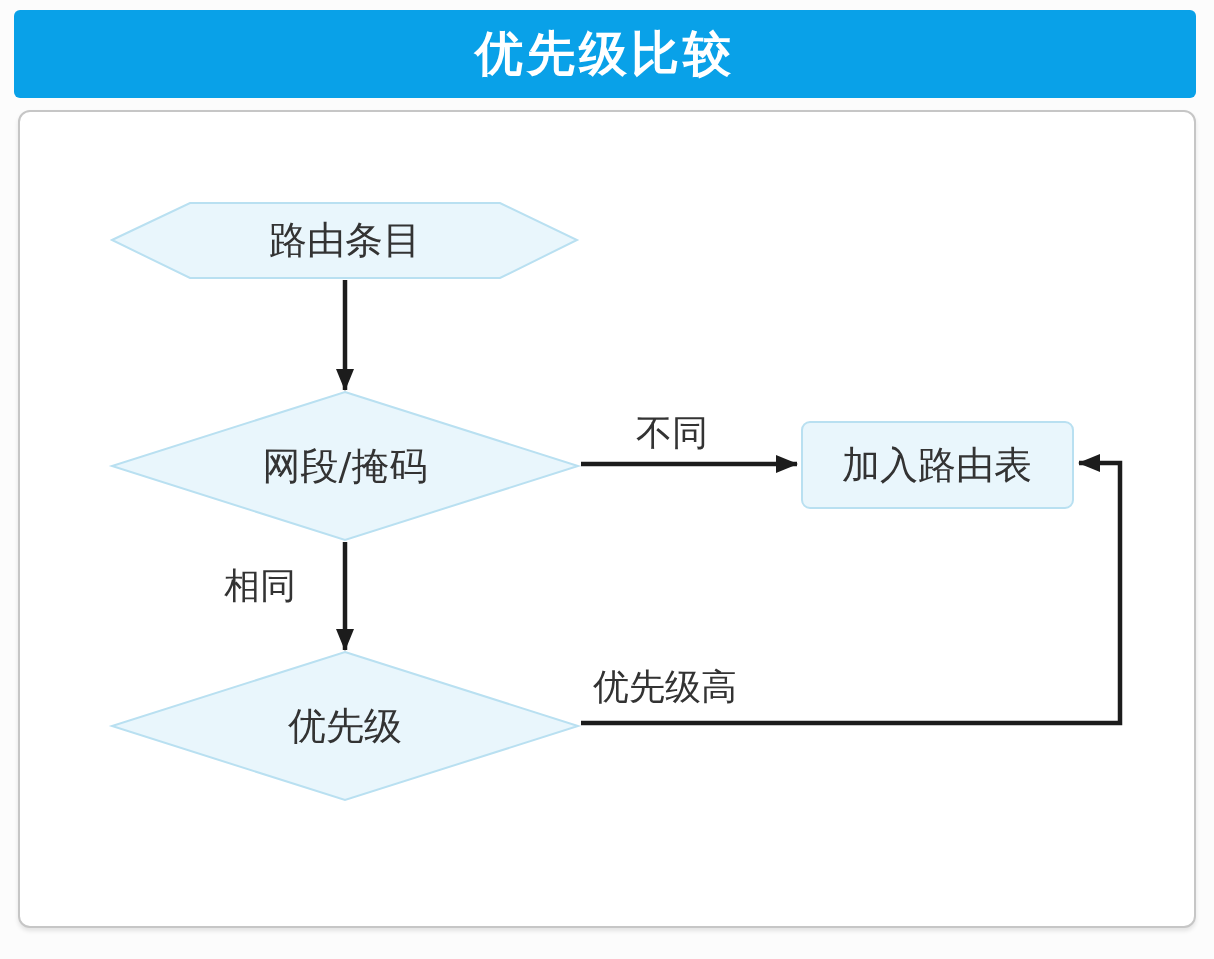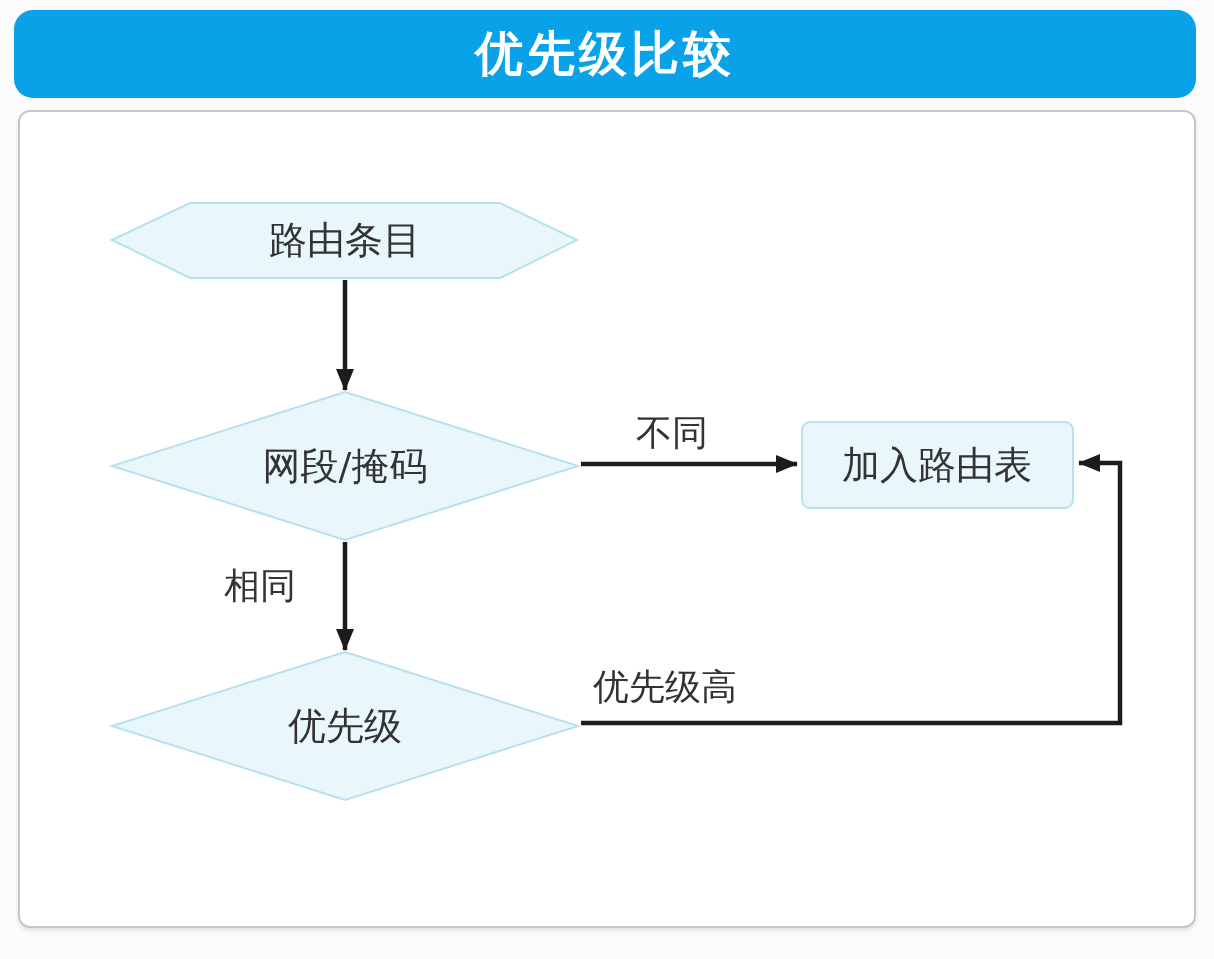--- a/index.html
+++ b/index.html
@@ -22,21 +22,21 @@
   }
   .stage {
     position: relative;
     width: 1214px; height: 959px;
   }
   .header {
     position: absolute;
     left: 14px; top: 10px;
     width: 1182px; height: 88px;
     background: var(--header-bg);
-    border-radius: 19px;
+    border-radius: 6px;
     display: flex;
     align-items: center;
     justify-content: center;
   }
   .header-title {
     color: var(--header-text);
     font-size: 48px;
     font-weight: bold;
     letter-spacing: 4px;
     font-family: "DejaVu Serif", "Liberation Serif", serif;

